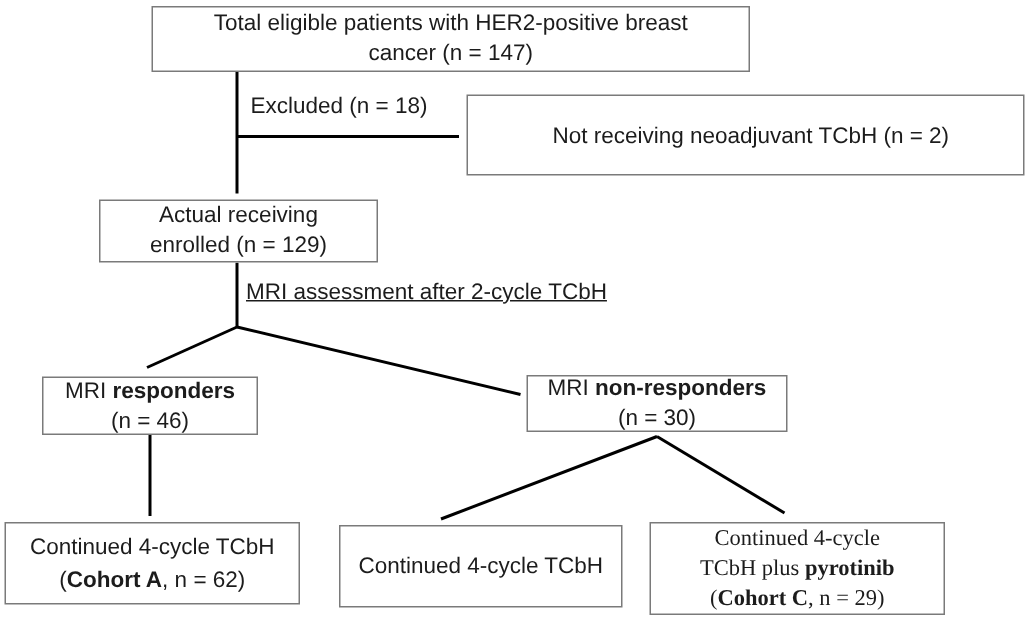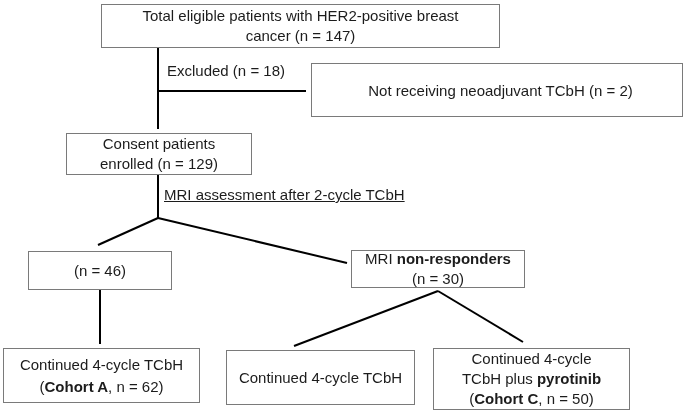--- a/index.html
+++ b/index.html
@@ -24,21 +24,21 @@
   .ln{white-space:nowrap;}
   #box-total{left:101px;top:4px;width:399px;height:44px;}
   #lbl-excluded{left:167px;top:62px;}
   #box-excluded{left:311px;top:63px;width:372px;height:54px;align-items:center;text-align:left;padding-left:7px;line-height:23px;}
   #box-enrolled{left:66px;top:133px;width:186px;height:42px;}
   #lbl-mri{left:164px;top:186px;text-decoration:underline;}
   #box-resp{left:28px;top:251px;width:144px;height:39px;}
   #box-nonresp{left:351px;top:250px;width:174px;height:38px;justify-content:center;}
   #box-a{left:3px;top:348px;width:197px;height:55px;line-height:22px;}
   #box-b{left:226px;top:350px;width:189px;height:55px;line-height:22px;}
-  #box-c{left:433px;top:348px;width:197px;height:62px;line-height:20px;}
+  #box-c{left:433px;top:348px;width:197px;height:62px;line-height:20px;font-family:Liberation Serif, serif;}
 </style>
 </head>
 <body>
 
 <div id="stage" style="--bg: #ffffff; --border: #7a7a7a; --text: #1c1c1c; --arrow: #000000;">
 
   <svg id="arrow-layer" viewBox="0 0 685 411">
     <defs>
       <marker id="ah" viewBox="0 0 10 10" refX="8.5" refY="5" markerWidth="5.5" markerHeight="5.5" orient="auto-start-reverse" markerUnits="strokeWidth">
         <path d="M0,0 L10,5 L0,10 Z" fill="#000000" stroke="none" style="stroke-width:0"></path>
@@ -59,43 +59,44 @@
     <div class="ln">cancer (n = 147)</div>
   </div>
 
   <div class="flabel" id="lbl-excluded">Excluded (n = 18)</div>
 
   <div class="box" id="box-excluded">
     <div class="ln">Not receiving neoadjuvant TCbH (n = 2)</div>
   </div>
 
   <div class="box" id="box-enrolled">
-    <div class="ln">Consent patients</div>
+    <div class="ln">Actual receiving</div>
     <div class="ln">enrolled (n = 129)</div>
   </div>
 
   <div class="flabel" id="lbl-mri">MRI assessment after 2-cycle TCbH</div>
 
   <div class="box" id="box-resp">
+    <div class="ln"><span>MRI </span><b>responders</b></div>
     <div class="ln">(n = 46)</div>
   </div>
 
   <div class="box" id="box-nonresp">
     <div class="ln"><span>MRI </span><b>non-responders</b></div>
     <div class="ln">(n = 30)</div>
   </div>
 
   <div class="box" id="box-a">
     <div class="ln">Continued 4-cycle TCbH</div>
     <div class="ln"><span>(</span><b>Cohort A</b><span>, n = 62)</span></div>
   </div>
 
   <div class="box" id="box-b">
     <div class="ln">Continued 4-cycle TCbH</div>
   </div>
 
   <div class="box" id="box-c">
     <div class="ln">Continued 4-cycle</div>
     <div class="ln"><span>TCbH plus </span><b>pyrotinib</b></div>
-    <div class="ln"><span>(</span><b>Cohort C</b><span>, n = 50)</span></div>
+    <div class="ln"><span>(</span><b>Cohort C</b><span>, n = 29)</span></div>
   </div>
 
 </div>
 
 </body></html>

